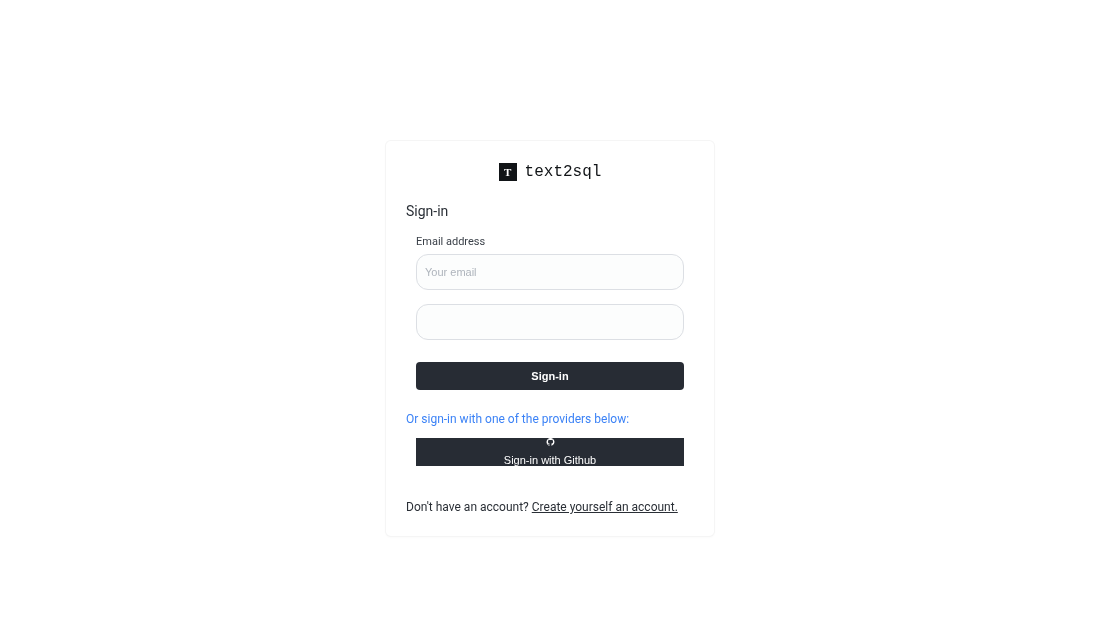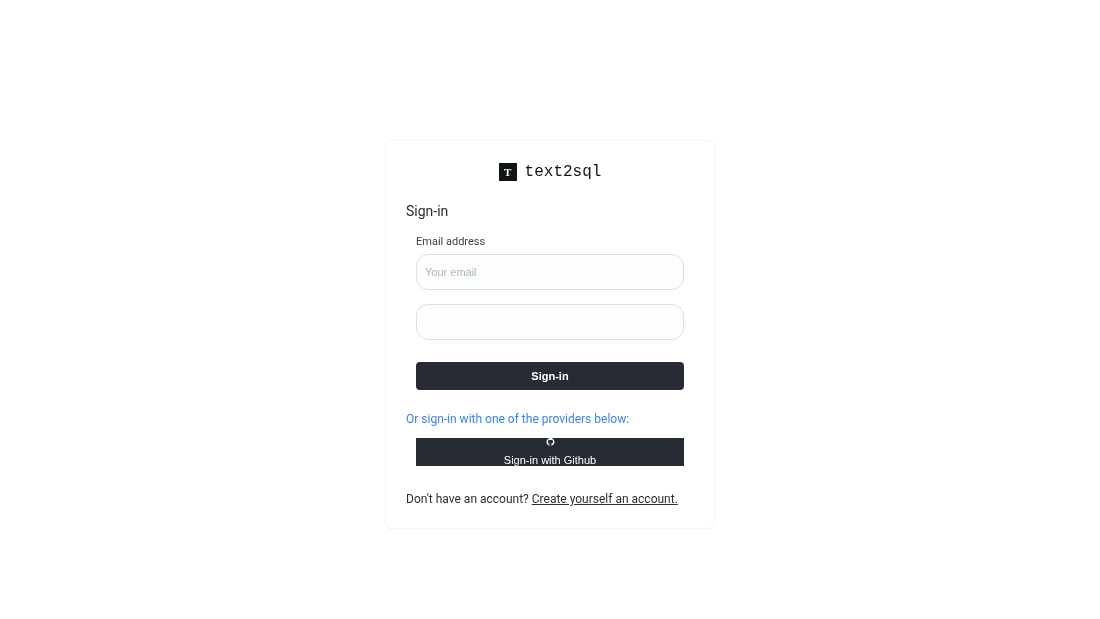--- a/index.html
+++ b/index.html
@@ -120,21 +120,21 @@
       flex-direction: column;
     }
     .github-icon {
       width: 13px;
       height: 13px;
       fill: #ffffff;
     }
     .footer-text {
       font-size: 12px;
       color: #2a2f36;
-      margin-top: 26px;
+      margin-top: 34px;
     }
     .footer-text a {
       color: #2a2f36;
       text-decoration: underline;
       cursor: pointer;
     }
   </style>
 </head>
 <body>
 

